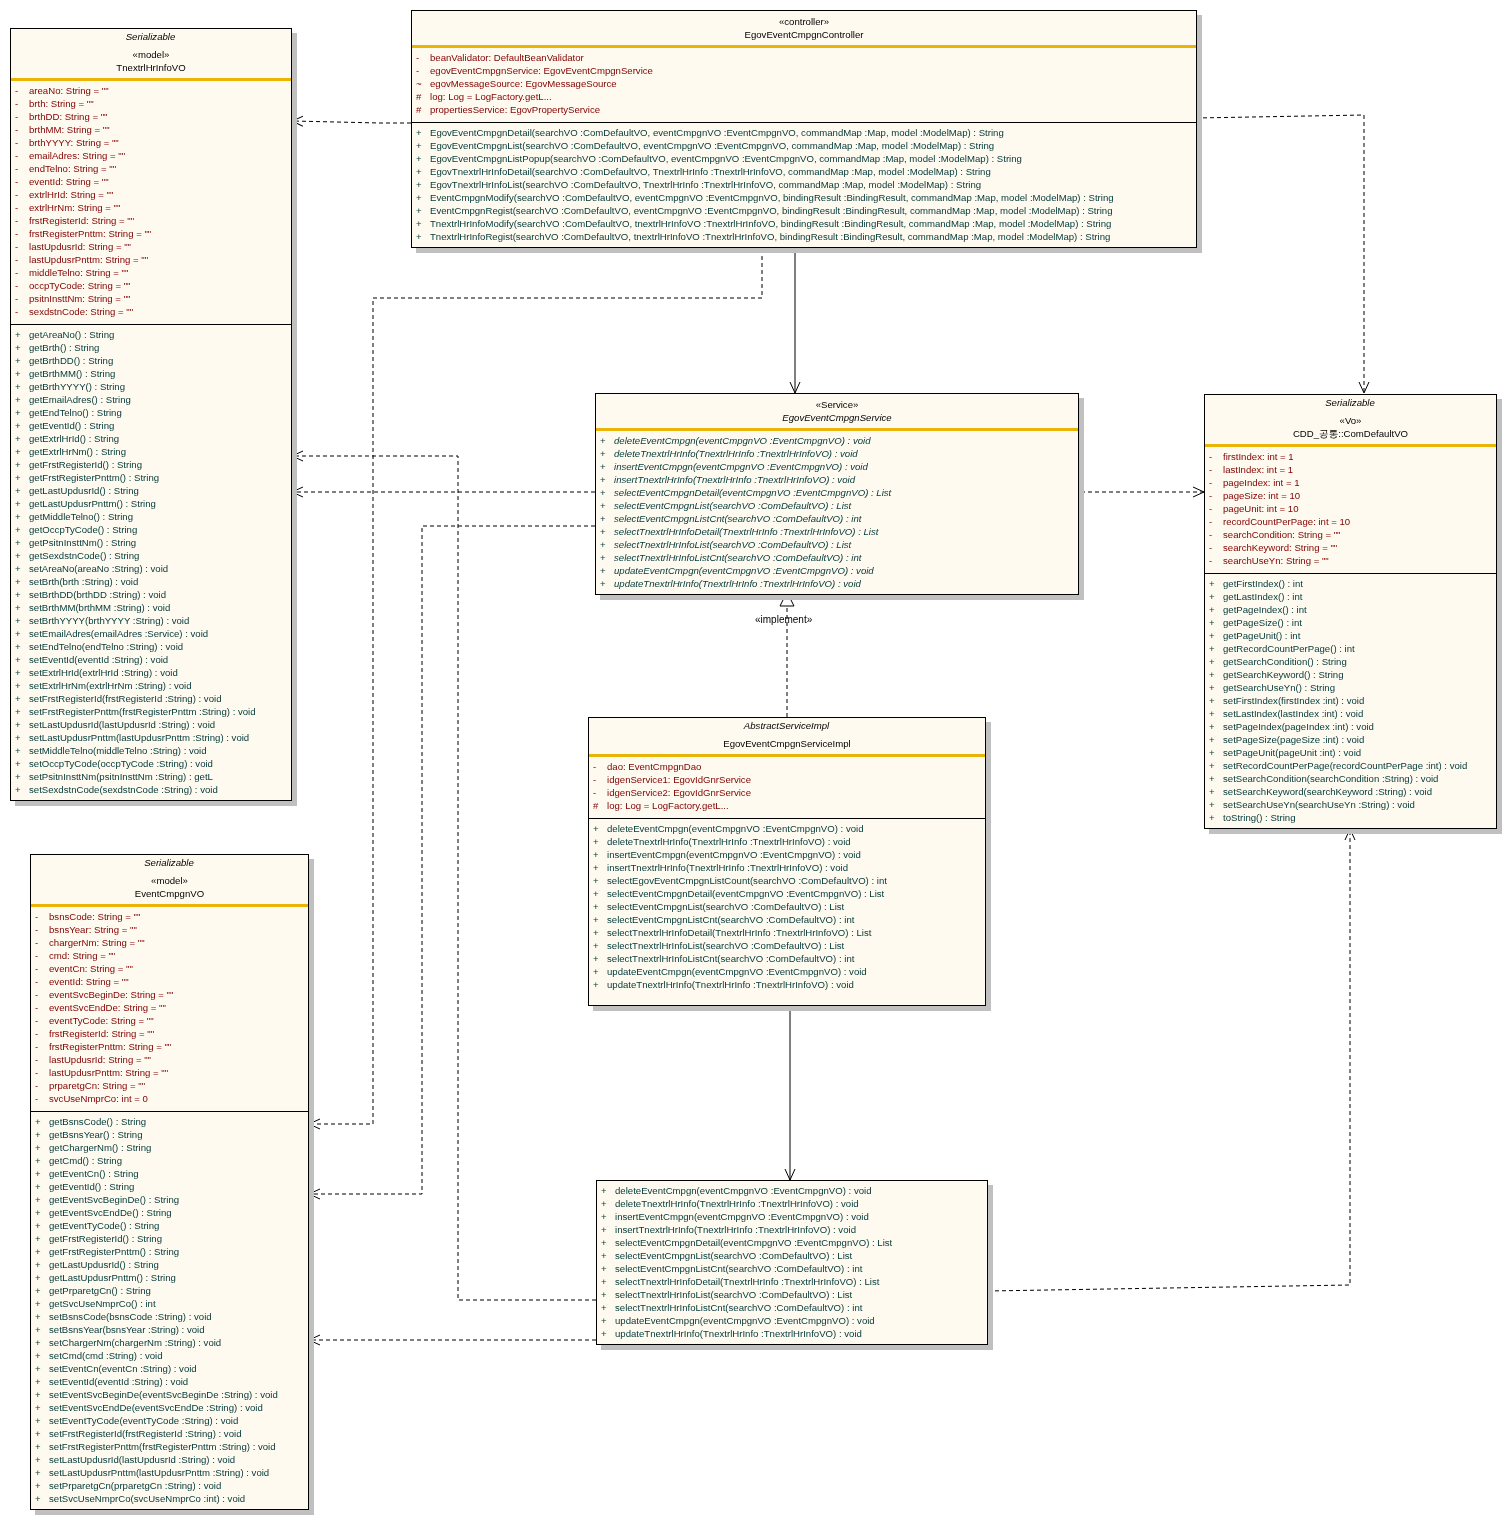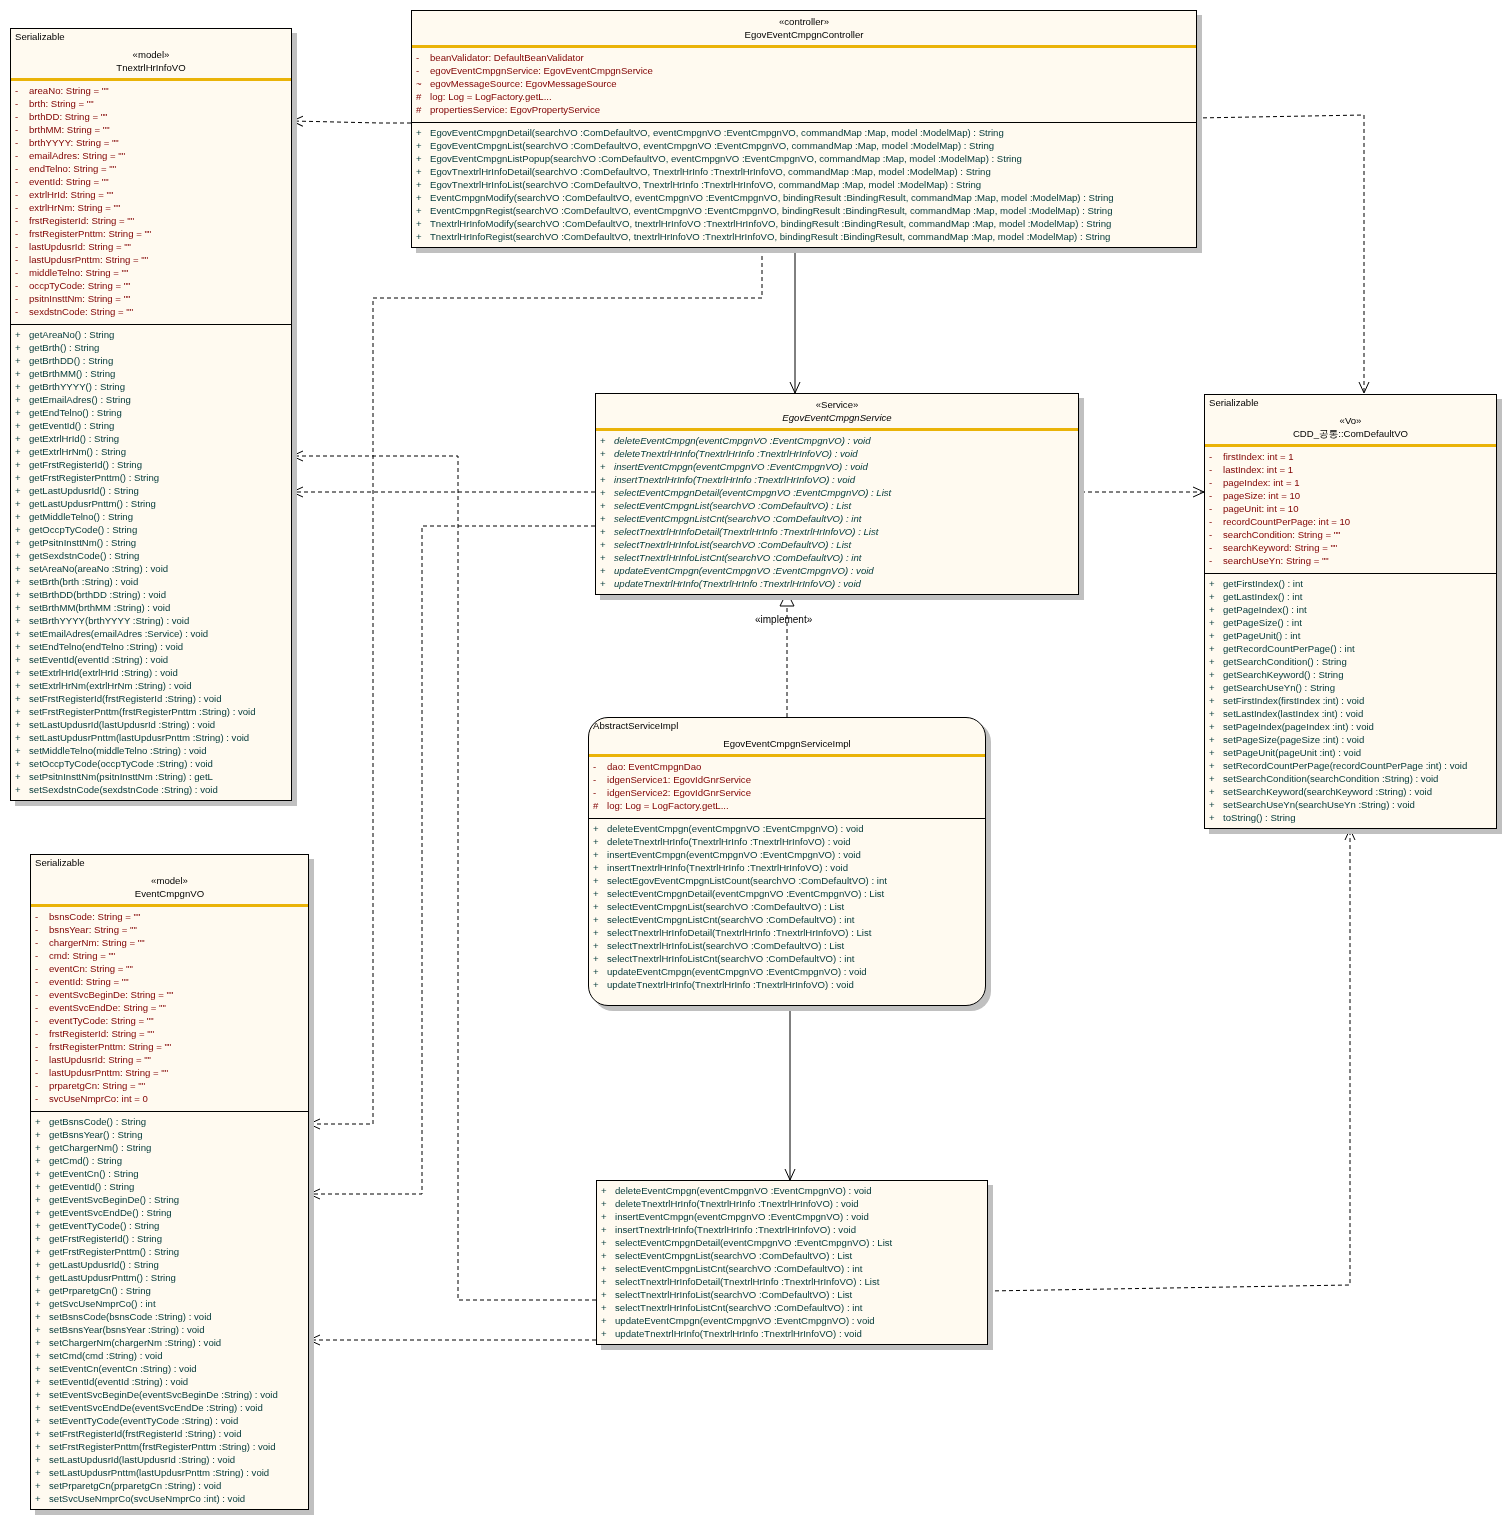--- a/index.html
+++ b/index.html
@@ -2,21 +2,21 @@
 <html><head>
 <meta charset="utf-8">
 <style>
   html, body { margin:0; padding:0; background:#ffffff; }
   body { width:1506px; height:1521px; position:relative; overflow:hidden;
          font-family:"Liberation Sans", "DejaVu Sans", sans-serif; }
   #connectors { position:absolute; left:0; top:0; width:1506px; height:1521px; pointer-events:none; }
   .cls { position:absolute; background:#fffaf0; border:1px solid #000; box-shadow:5px 5px 0 #c0c0c0;
          font-size:9.6px; line-height:13px; color:#000; box-sizing:border-box; }
   .cls .head { border-bottom:3px solid #eab308; text-align:center; padding:4px 4px 4px 4px; position:relative; }
-  .cls .parent { text-align:left; font-size:9.6px; line-height:12px; padding-right:1px; }
+  .cls .parent { text-align:center; font-style:italic; font-size:9.6px; line-height:12px; padding-right:1px; }
   .cls .stereo { text-align:center; }
   .cls .cname { }
   .cls .cname.italic { font-style:italic; }
   .cls .attrs { border-bottom:1px solid #000; padding:3px 0 6px 0; }
   .cls .ops { padding:3px 0 4px 0; }
   .row { white-space:nowrap; display:flex; }
   .row .vis { width:18px; padding-left:4px; box-sizing:border-box; flex:0 0 18px; }
   .row .txt { flex:1; }
   .attrs .row { color:#800000; }
   .ops .row { color:#003838; }
@@ -534,21 +534,21 @@
         <span class="vis">+</span>
         <span class="txt">setSearchUseYn(searchUseYn :String) : void</span>
       </div>
       <div class="row">
         <span class="vis">+</span>
         <span class="txt">toString() : String</span>
       </div>
     </div>
 </div>
 
-<div class="cls" id="cls-serviceimpl" style="left:588px; top:717px; width:398px;border-radius:20px;">
+<div class="cls" id="cls-serviceimpl" style="left:588px; top:717px; width:398px;">
   <div class="head" style="padding-top:2px;">
     <div class="parent">AbstractServiceImpl</div>
     <div class="cname" style="margin-top:5px;">EgovEventCmpgnServiceImpl</div>
   </div>
   <div class="attrs">
       <div class="row">
         <span class="vis">-</span>
         <span class="txt">dao:  EventCmpgnDao</span>
       </div>
       <div class="row">

